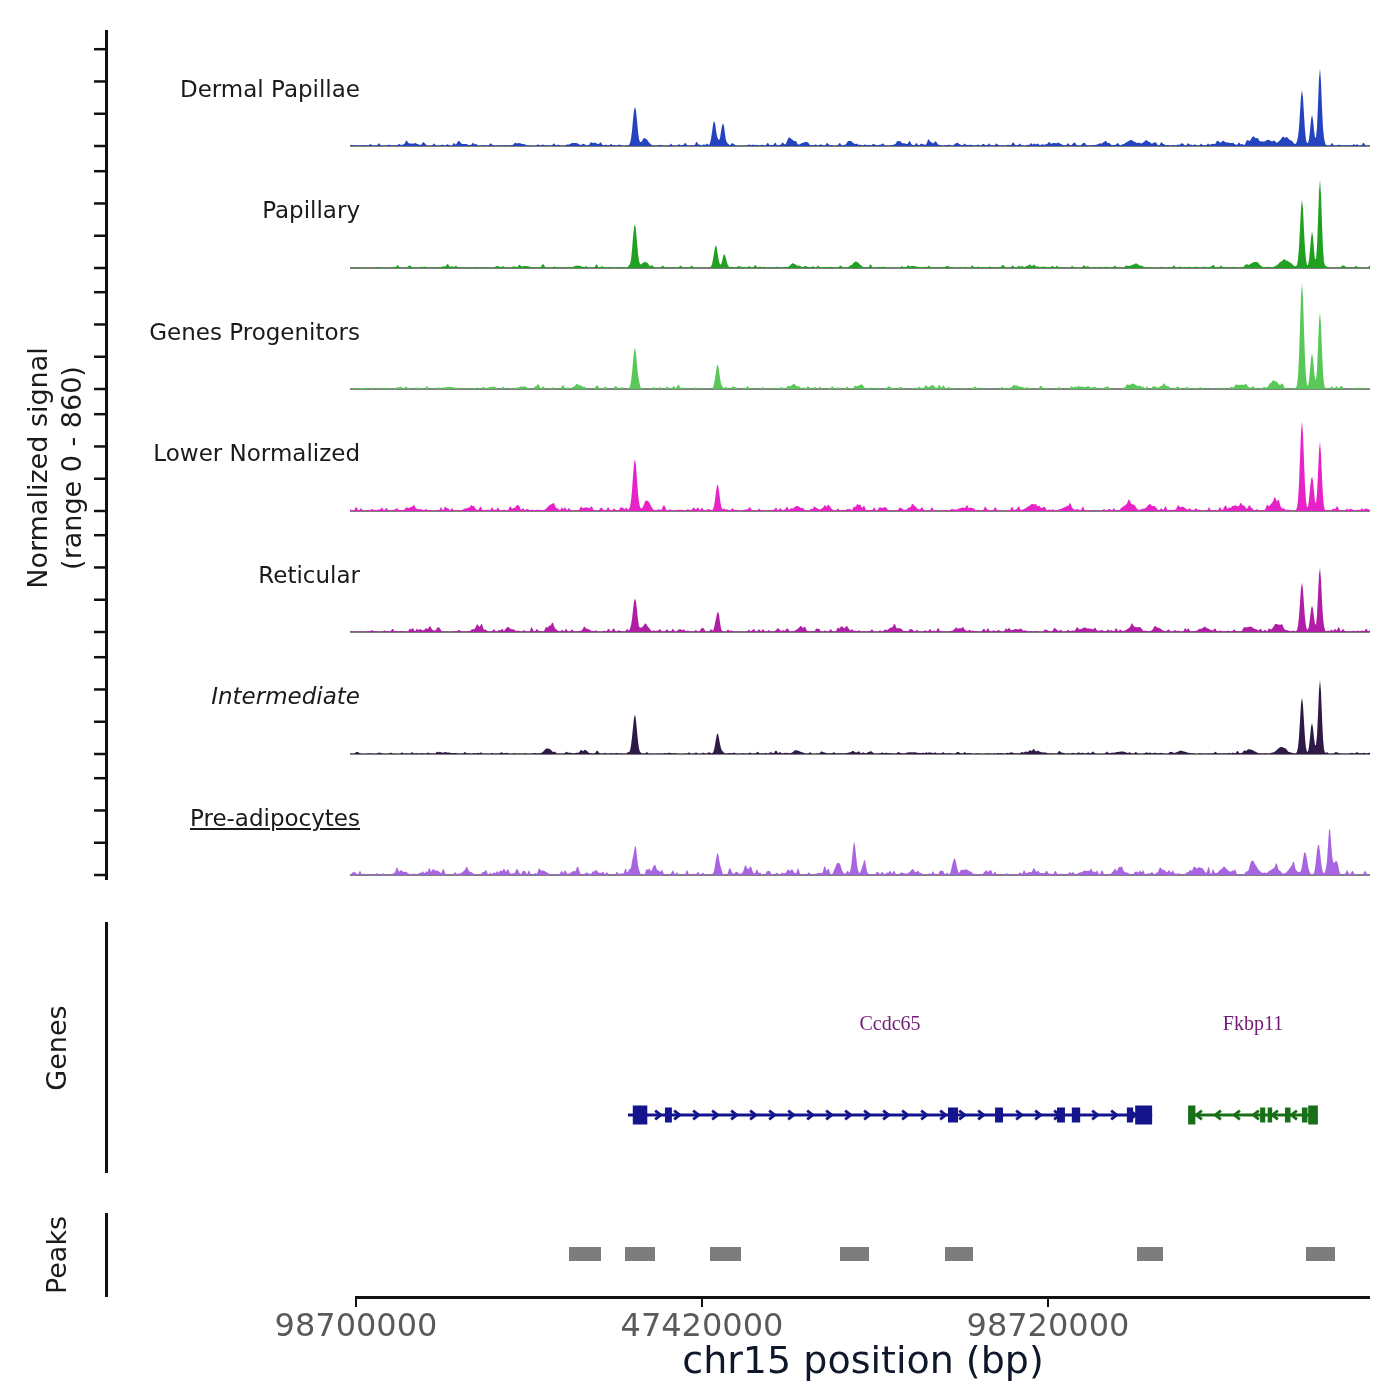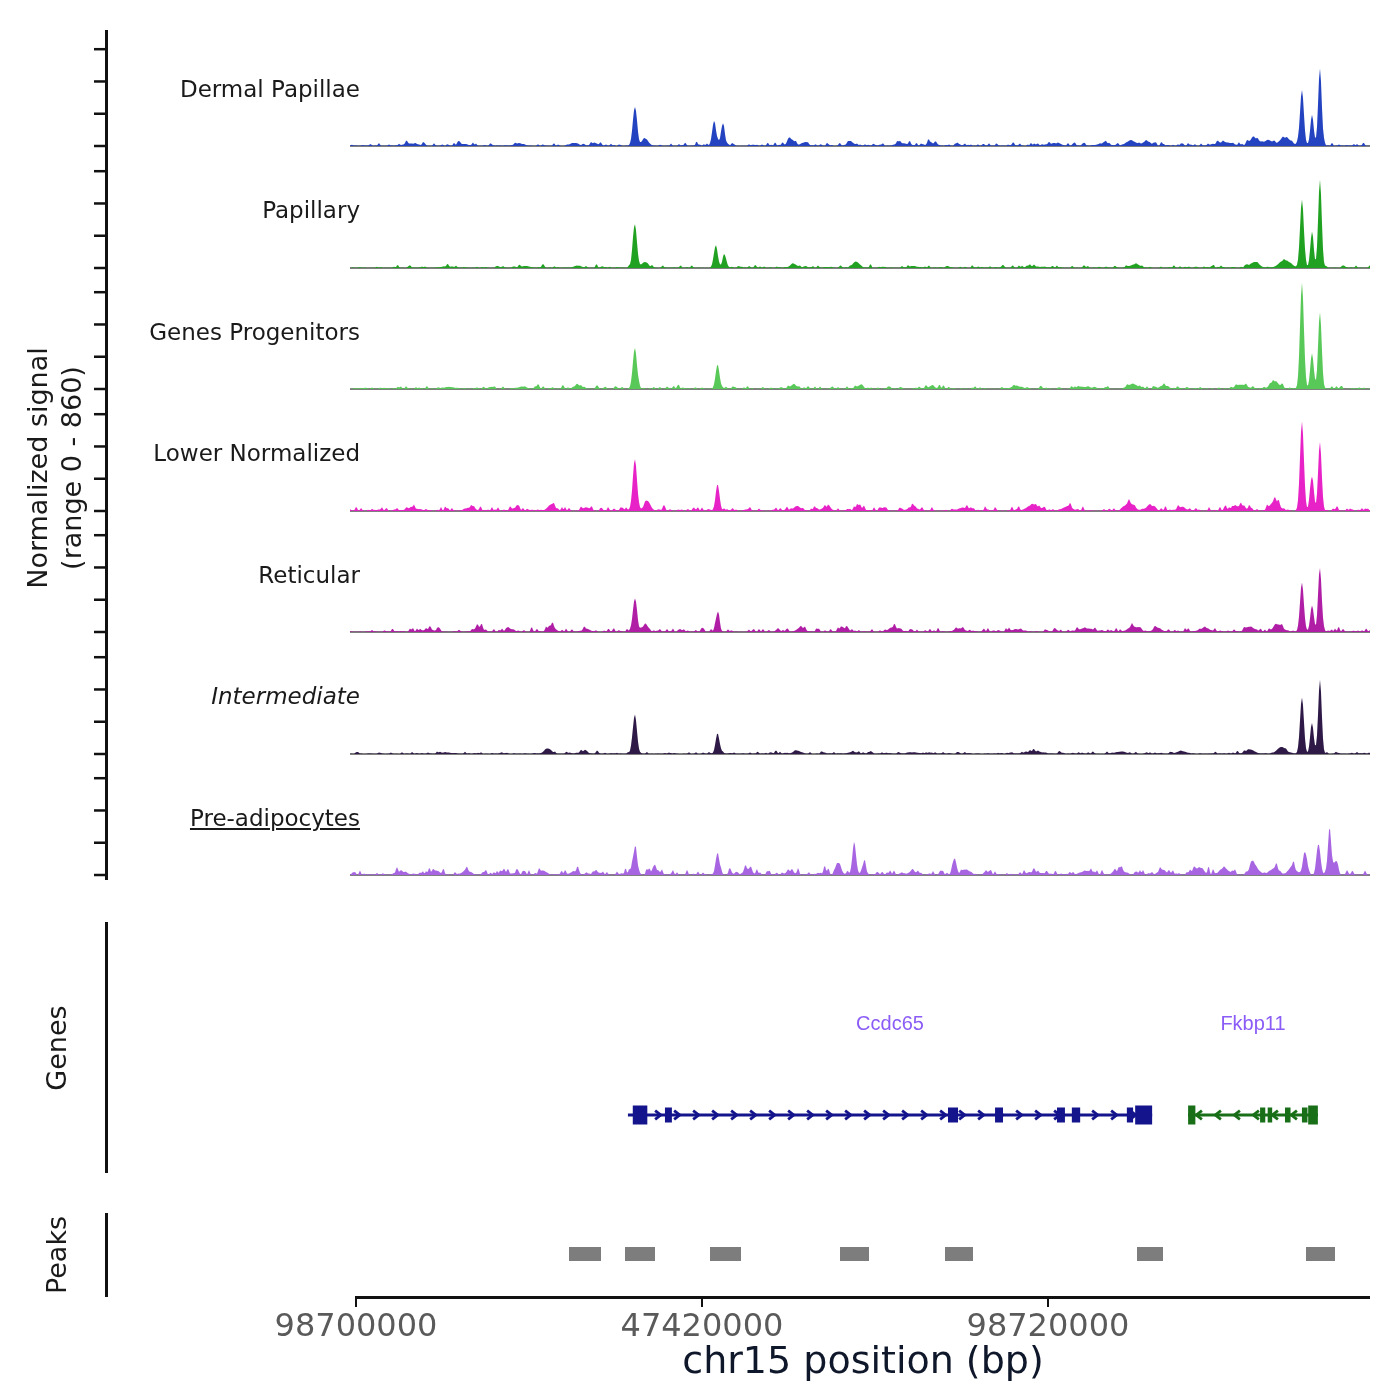--- a/index.html
+++ b/index.html
@@ -13,21 +13,21 @@
     white-space:nowrap;color:#1a1a1a;font-size:27px;text-align:center;line-height:1.25;
   }
   .track-label{
     position:absolute;left:100px;width:260px;text-align:right;
     font-size:23px;color:#1a1a1a;
   }
   .track-svg{position:absolute;left:350px;width:1020px;height:118px;}
   .spine{position:absolute;background:#111;}
   .gene-label{
     position:absolute;transform:translateX(-50%);white-space:nowrap;
-    font-family:Liberation Sans, sans-serif;font-size:20px;color:#8b5cf6;
+    font-family:Liberation Serif, serif;font-size:20px;color:#701a75;
   }
   .xtick-label{
     position:absolute;width:180px;text-align:center;transform:translateX(-50%);
     font-size:32px;color:#5a5a5a;
   }
   .xtick-mark{position:absolute;width:2.5px;height:9px;background:#111;}
   .peak-box{position:absolute;height:14px;top:1247px;background:#7d7d7d;}
   #x-axis-title{
     position:absolute;transform:translateX(-50%);white-space:nowrap;
     font-size:38px;color:#0f172a;

